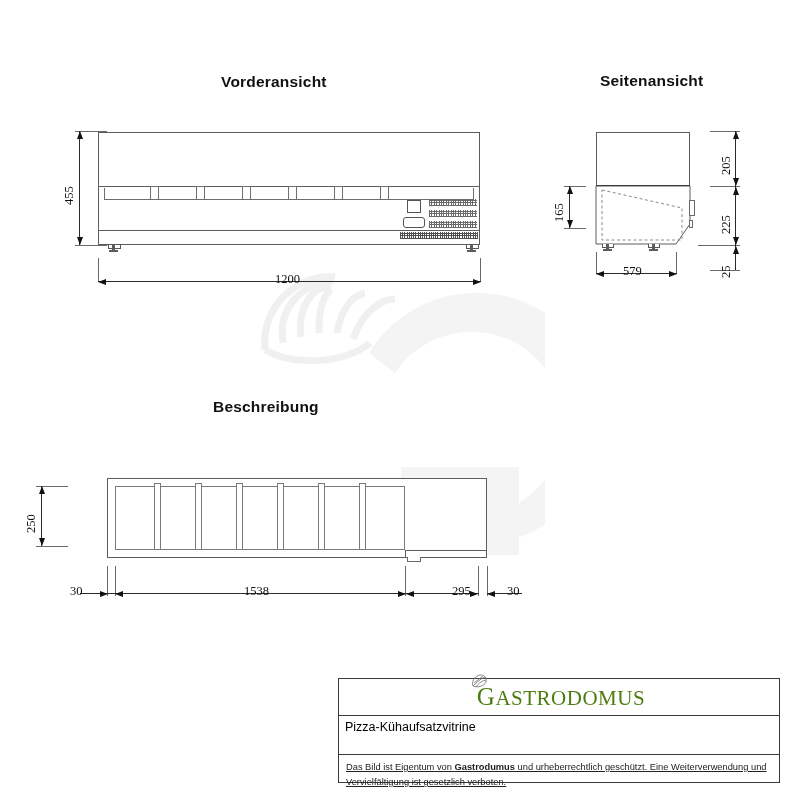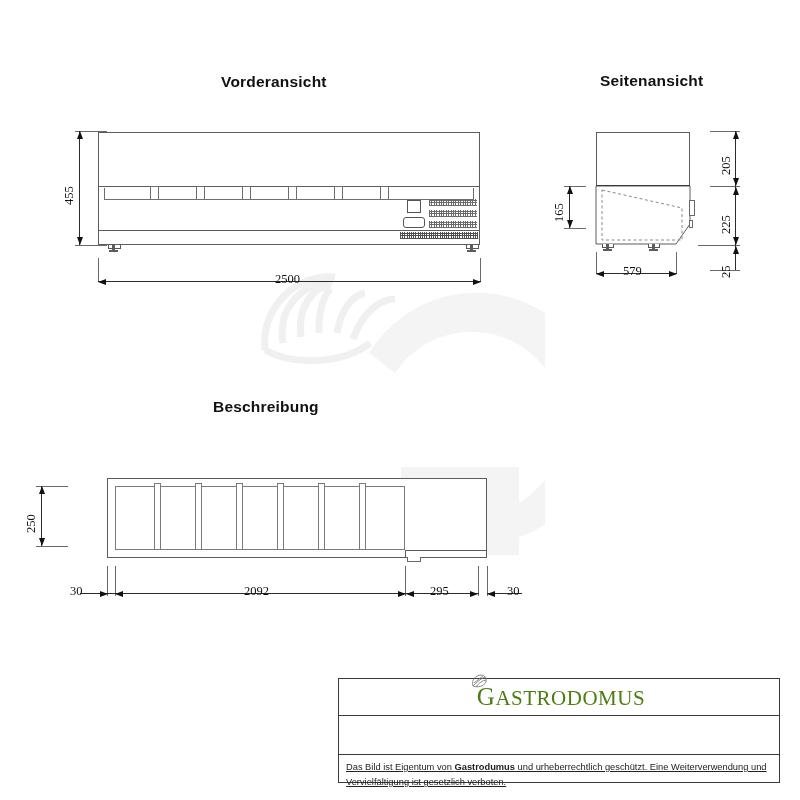--- a/index.html
+++ b/index.html
@@ -173,21 +173,21 @@
 
     <div style="position:absolute;left:466px;top:245px;width:11px;height:3px;border:1px solid #555;border-top:none;background:#fff;"></div>
     <div class="ln" style="left:470px;top:245px;width:3px;height:5px;"></div>
     <div class="ln" style="left:467px;top:250px;width:9px;height:1.5px;"></div>
 
     <div class="ext" style="left:98px;top:258px;width:1px;height:24px;"></div>
     <div class="ext" style="left:480px;top:258px;width:1px;height:24px;"></div>
     <div class="dimline" style="left:98px;top:281px;width:383px;height:1px;"></div>
     <div class="arr arr-l" style="left:98px;top:278.5px;"></div>
     <div class="arr arr-r" style="left:473px;top:278.5px;"></div>
-    <div class="dim-txt" style="left:275px;top:272px;">2500</div>
+    <div class="dim-txt" style="left:275px;top:272px;">1200</div>
   </div>
 
   <div class="view" style="left:528px;top:0;width:260px;height:300px;">
     <div class="vtitle" style="left:72px;top:72px;">Seitenansicht</div>
 
     <div class="ext" style="left:36px;top:186px;width:22px;height:1px;"></div>
     <div class="ext" style="left:36px;top:228px;width:22px;height:1px;"></div>
     <div class="dimline" style="left:41px;top:186px;width:1px;height:42px;"></div>
     <div class="arr arr-u" style="left:38.5px;top:186px;"></div>
     <div class="arr arr-d" style="left:38.5px;top:220px;"></div>
@@ -274,26 +274,26 @@
     <div class="ext" style="left:478px;top:186px;width:1px;height:30px;"></div>
     <div class="ext" style="left:487px;top:186px;width:1px;height:30px;"></div>
 
     <div class="dimline" style="left:80px;top:213px;width:35px;height:1px;"></div>
     <div class="arr arr-r" style="left:100px;top:210.5px;"></div>
     <div class="dim-txt" style="left:70px;top:204px;">30</div>
 
     <div class="dimline" style="left:115px;top:213px;width:291px;height:1px;"></div>
     <div class="arr arr-l" style="left:115px;top:210.5px;"></div>
     <div class="arr arr-r" style="left:398px;top:210.5px;"></div>
-    <div class="dim-txt" style="left:244px;top:204px;">2092</div>
+    <div class="dim-txt" style="left:244px;top:204px;">1538</div>
 
     <div class="dimline" style="left:405px;top:213px;width:74px;height:1px;"></div>
     <div class="arr arr-l" style="left:406px;top:210.5px;"></div>
     <div class="arr arr-r" style="left:470px;top:210.5px;"></div>
-    <div class="dim-txt" style="left:430px;top:204px;">295</div>
+    <div class="dim-txt" style="left:452px;top:204px;">295</div>
 
     <div class="dimline" style="left:487px;top:213px;width:35px;height:1px;"></div>
     <div class="arr arr-l" style="left:487px;top:210.5px;"></div>
     <div class="dim-txt" style="left:507px;top:204px;">30</div>
   </div>
 
   <div class="tblock">
     <div class="tb-logo-row">
       <div class="tb-logo">
         <svg class="tb-leaf" viewBox="0 0 17 15" aria-hidden="true">
@@ -302,18 +302,19 @@
             <path d="M2 12 C5 9 9 5 14 3"></path>
             <path d="M3 9 C6 7 9 4 12 2"></path>
             <path d="M5 13 C7 10 10 7 15 6"></path>
           </g>
         </svg>
         <span class="cap">G</span><span>ASTRODOMUS</span>
       </div>
     </div>
     <div class="tb-mid">
       <div class="tb-cell right">
+        <div class="tb-val norm">Pizza-Kühaufsatzvitrine</div>
       </div>
     </div>
     <div class="tb-foot"><span>Das Bild ist Eigentum von </span><b>Gastrodumus</b><span> und urheberrechtlich geschützt. Eine Weiterverwendung und Vervielfältigung ist gesetzlich verboten.</span></div>
   </div>
 
 </div>
 
 </body></html>

